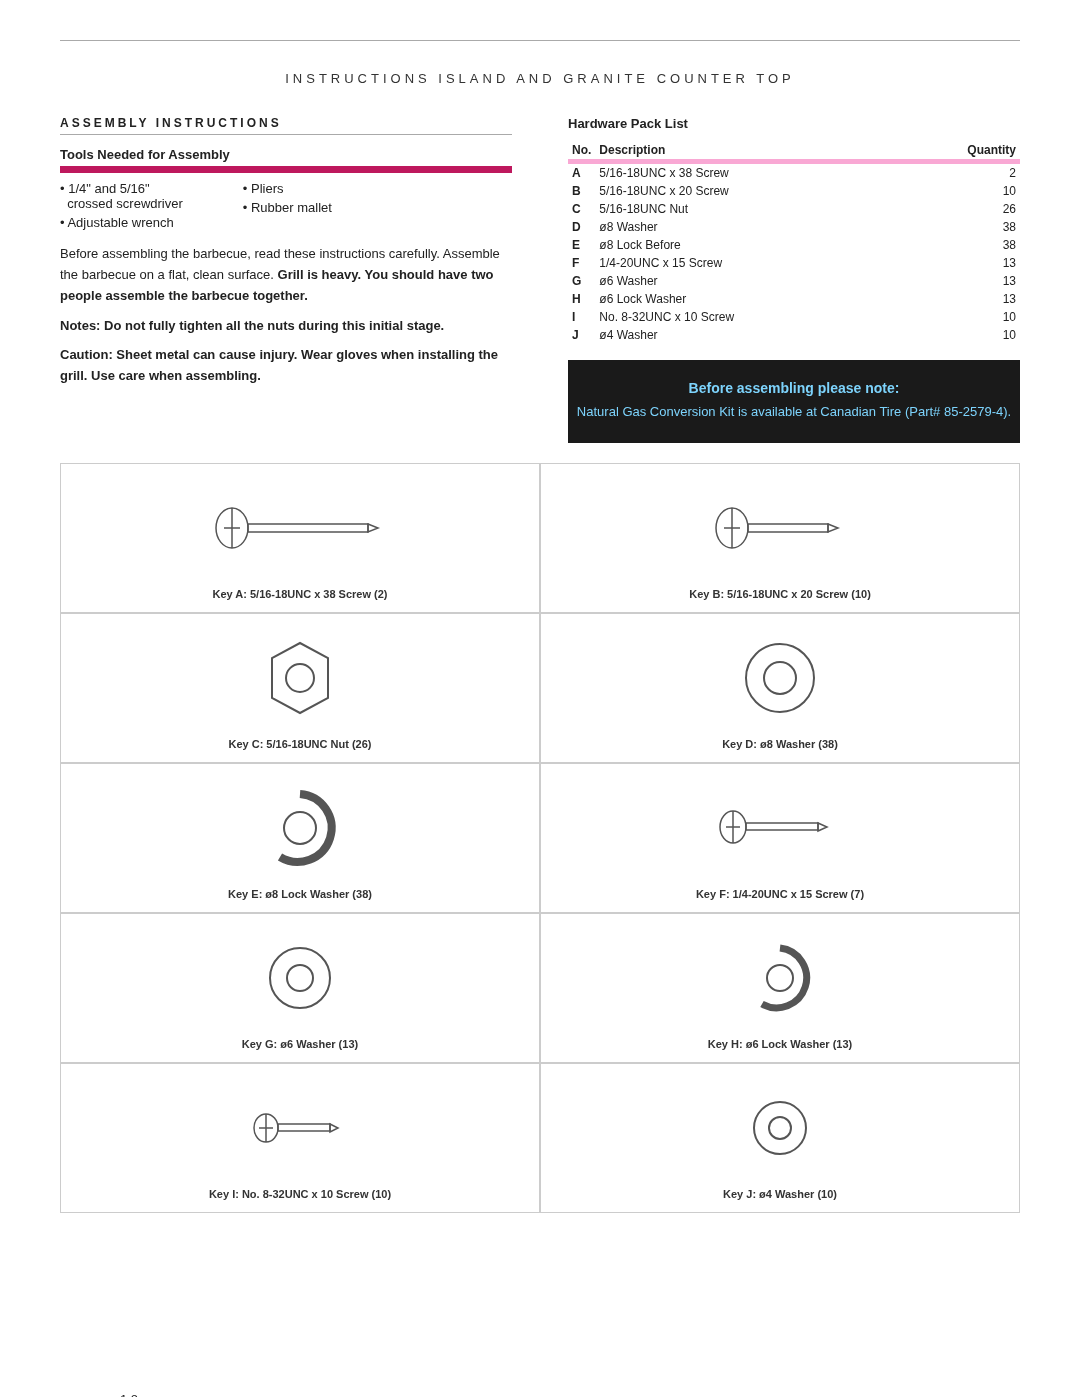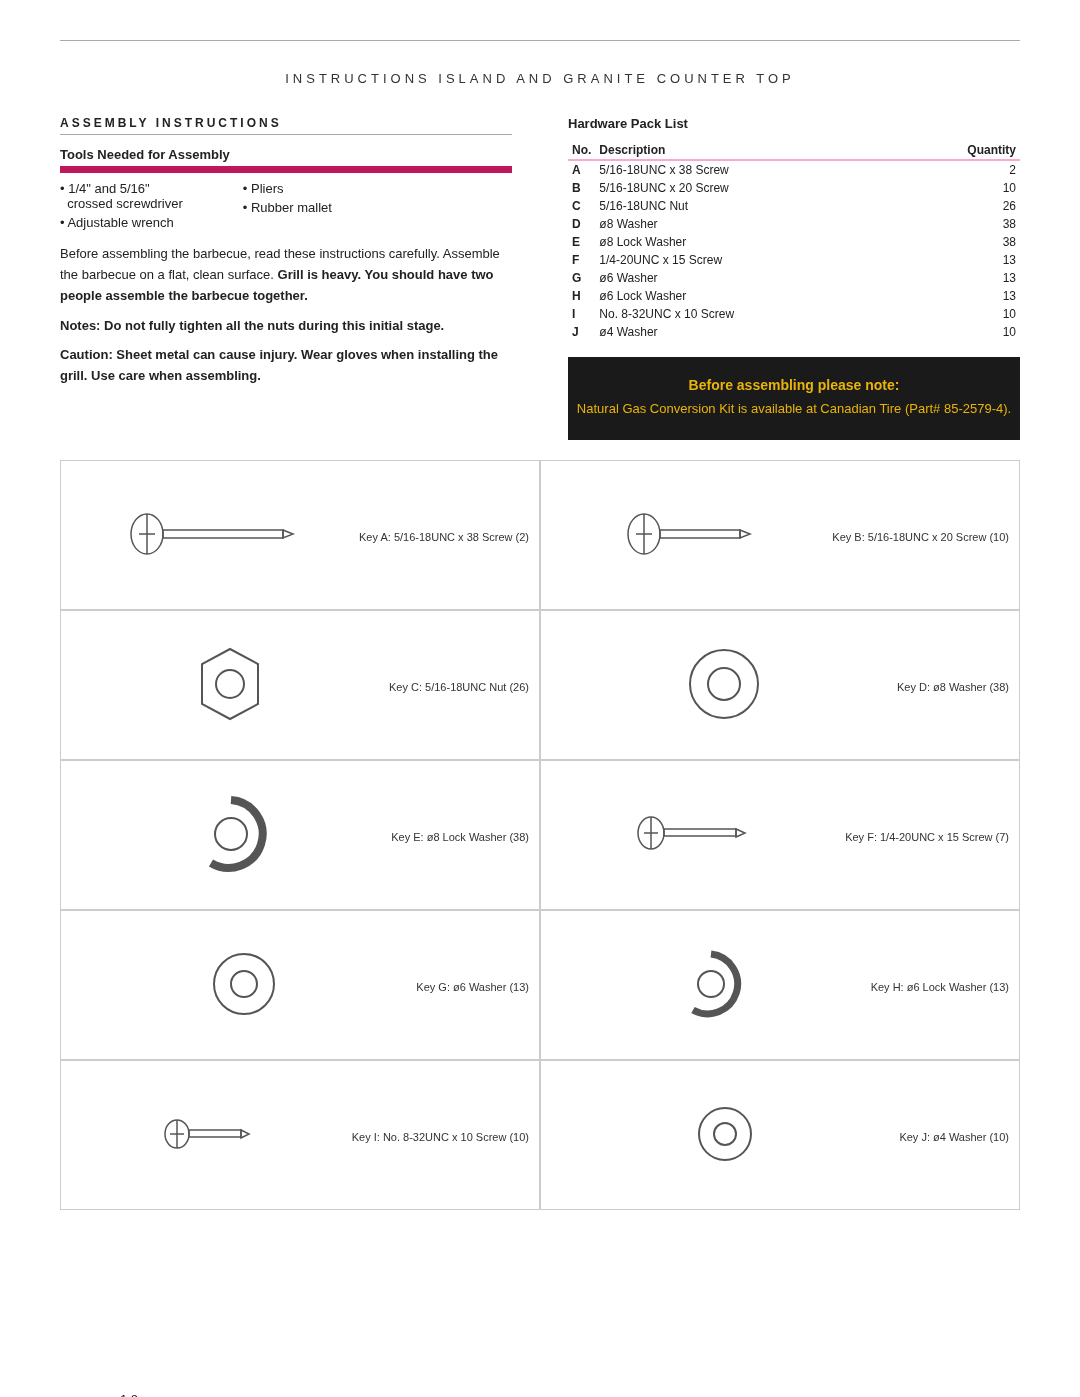--- a/index.html
+++ b/index.html
@@ -90,21 +90,21 @@
       line-height: 1.6;
     }
 
     
     .hw-table {
       width: 100%;
       border-collapse: collapse;
       font-size: 12px;
     }
     .hw-table thead tr {
-      border-bottom: 2px solid #f9a8d4;
+      border-bottom: 5px solid #f9a8d4;
     }
     .hw-table th {
       text-align: left;
       font-weight: bold;
       padding: 2px 4px;
       font-size: 12px;
     }
     .hw-table th:last-child {
       text-align: right;
     }
@@ -116,21 +116,21 @@
       text-align: right;
     }
     .hw-table td:first-child {
       font-weight: bold;
       width: 20px;
     }
 
     
     .black-box {
       background: #1a1a1a;
-      color: #eab308;
+      color: #7dd3fc;
       padding: 20px 8px;
       margin-top: 16px;
       text-align: center;
     }
     .black-box .bb-title {
       font-weight: bold;
       font-size: 14px;
       margin-bottom: 6px;
     }
     .black-box .bb-text {
@@ -141,25 +141,26 @@
     
     .parts-grid {
       display: grid;
       grid-template-columns: 1fr 1fr;
       gap: 0;
       margin-top: 20px;
     }
     .part-cell {
       border: 1px solid #ccc;
       display: flex;
-      flex-direction: row;
+      flex-direction: column;
       align-items: center;
       justify-content: flex-end;
       padding: 10px 10px 12px;
       min-height: 150px;
+      font-weight: bold;
     }
     .part-illustration {
       flex: 1;
       display: flex;
       align-items: center;
       justify-content: center;
       width: 100%;
     }
     .part-label {
       font-size: 11px;
@@ -249,21 +250,21 @@
               <td>5/16-18UNC Nut</td>
               <td>26</td>
             </tr>
             <tr>
               <td>D</td>
               <td>ø8 Washer</td>
               <td>38</td>
             </tr>
             <tr>
               <td>E</td>
-              <td>ø8 Lock Washer</td>
+              <td>ø8 Lock Before</td>
               <td>38</td>
             </tr>
             <tr>
               <td>F</td>
               <td>1/4-20UNC x 15 Screw</td>
               <td>13</td>
             </tr>
             <tr>
               <td>G</td>
               <td>ø6 Washer</td>

